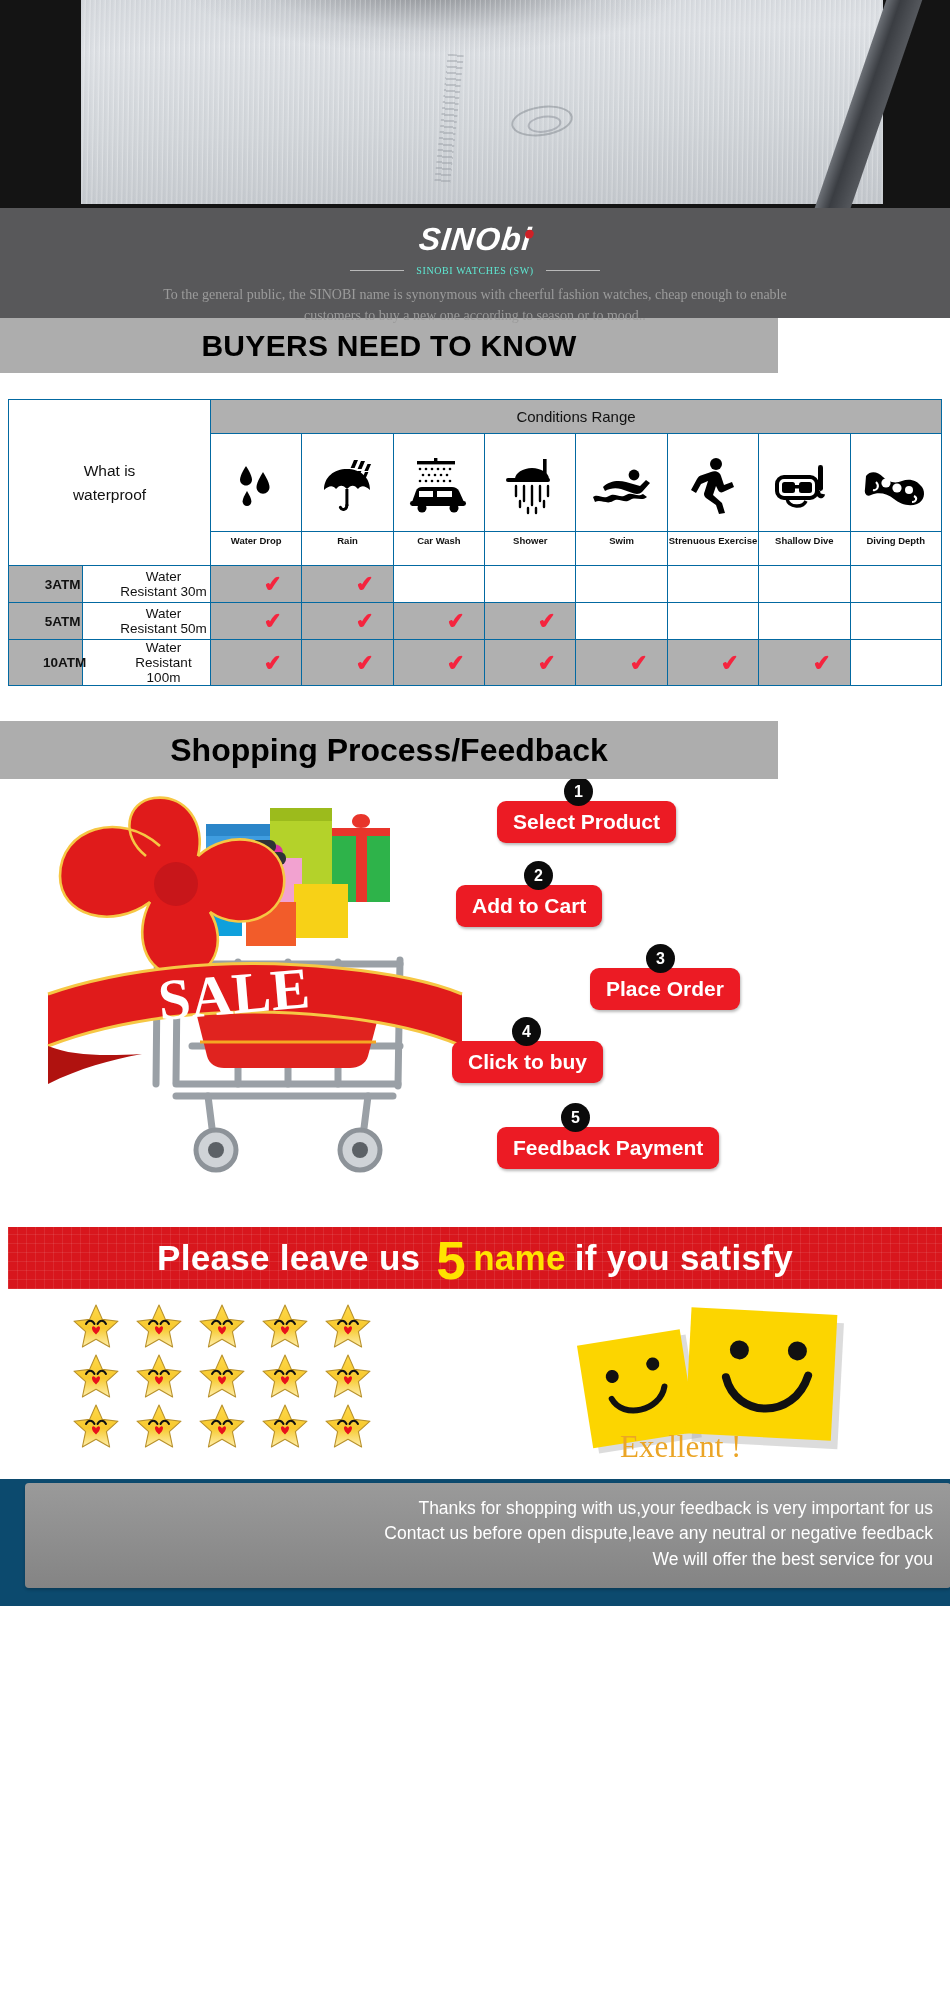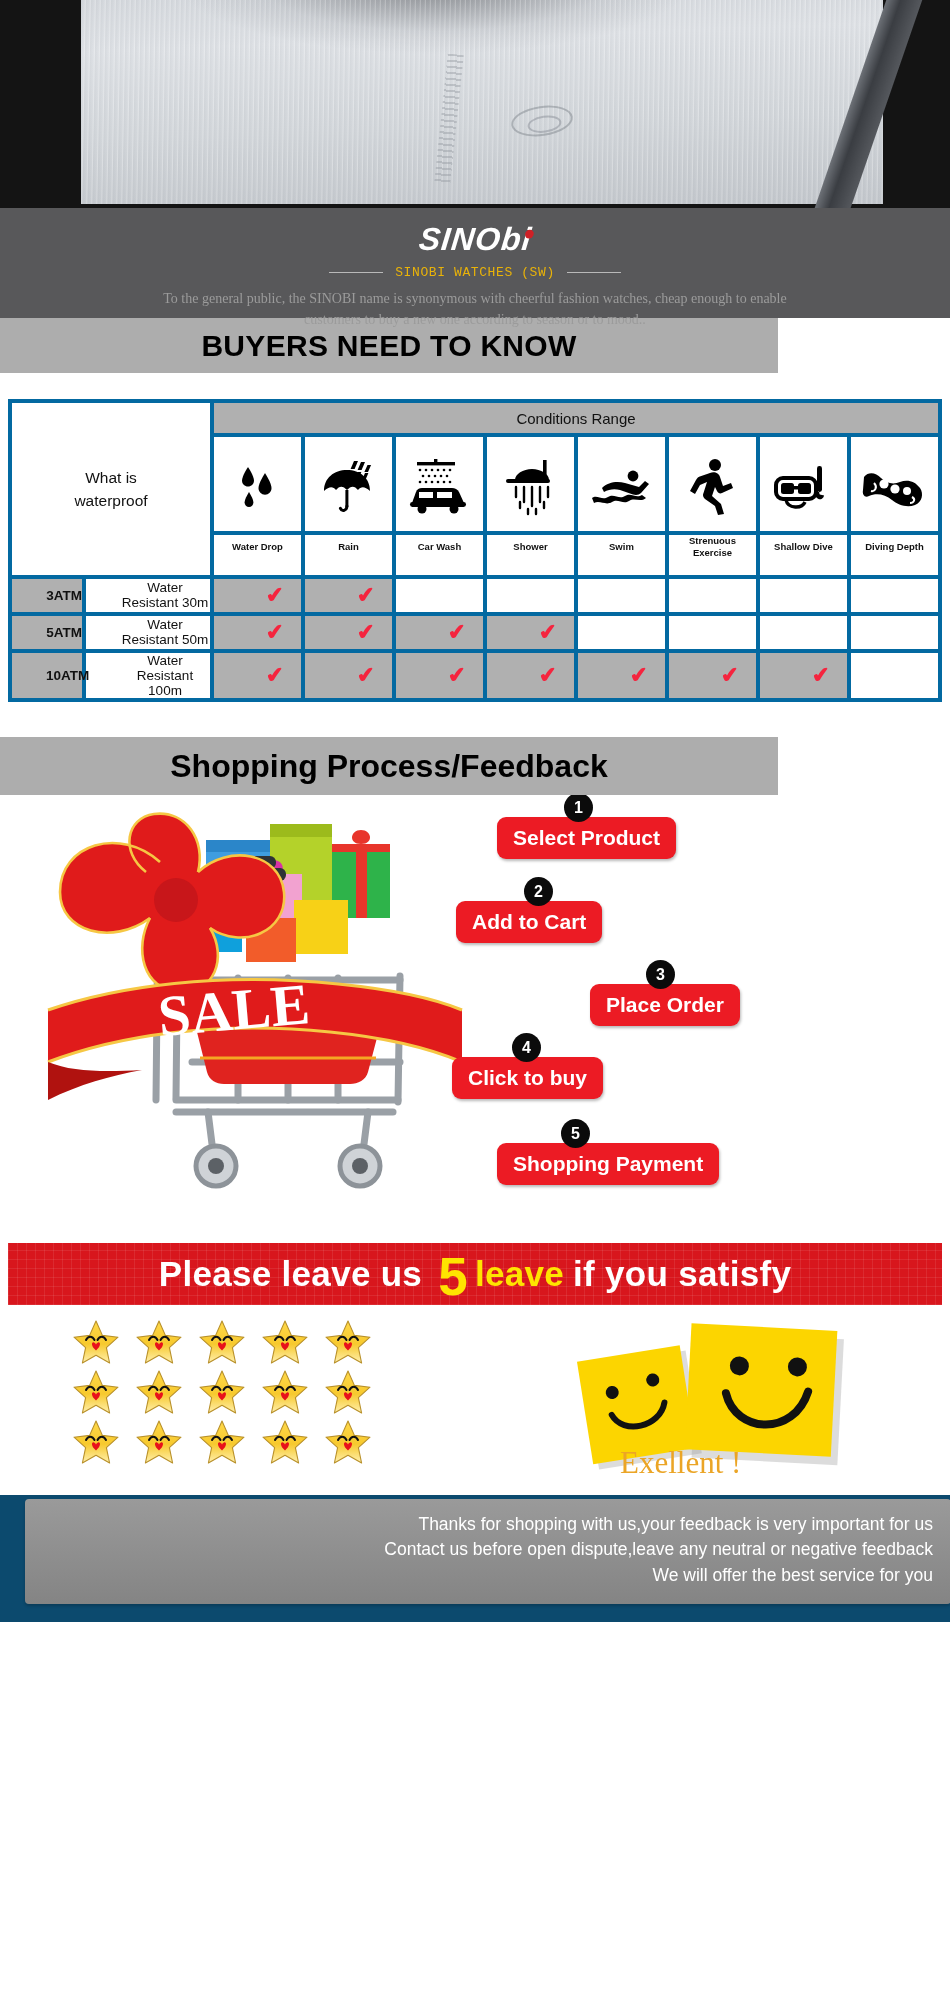--- a/index.html
+++ b/index.html
@@ -89,23 +89,23 @@
   .brand-logo .dot {
     color: #cf2026;
     position: absolute;
     right: -3px;
     top: -2px;
     font-size: 30px;
     line-height: 1;
   }
   .brand-sub {
     margin-top: 7px;
-    font-family: Liberation Mono, monospace;
-    font-size: 13px;
-    color: #eab308;
+    font-family: Liberation Serif, serif;
+    font-size: 10px;
+    color: #5eead4;
     letter-spacing: .6px;
     display: flex;
     align-items: center;
     justify-content: center;
     gap: 12px;
   }
   .brand-sub .rule {
     display: block; width: 54px; height: 1px; background: #b9b9b9;
   }
   .brand-desc {
@@ -131,21 +131,21 @@
 
   
   .table-wrap { padding: 26px 8px 22px 8px; background:#fff; }
   table.wp {
     width: 934px;
     border-collapse: collapse;
     table-layout: fixed;
     font-family: "Liberation Sans", sans-serif;
   }
   table.wp td, table.wp th {
-    border: 4px solid #0369a1;
+    border: 1px solid #0369a1;
     text-align: center;
     vertical-align: middle;
     background: #fff;
   }
   .c-atm { width: 74px; }
   .c-desc { width: 128px; }
   .cell-cond {
     background: #b0b0b0 !important;
     font-size: 15px;
     color: #111;
@@ -594,28 +594,28 @@
       <button class="step-btn" style="position:absolute; left:0; top:22px;">Place Order</button>
     </div>
 
     <div class="step" style="left:452px; top:240px;">
       <div class="step-badge" style="left:60px; top:-2px;">4</div>
       <button class="step-btn" style="position:absolute; left:0; top:22px;">Click to buy</button>
     </div>
 
     <div class="step" style="left:497px; top:326px;">
       <div class="step-badge" style="left:64px; top:-2px;">5</div>
-      <button class="step-btn" style="position:absolute; left:0; top:22px;">Shopping Payment</button>
+      <button class="step-btn" style="position:absolute; left:0; top:22px;">Feedback Payment</button>
     </div>
   </div>
 
   <div class="star-banner">
     <span class="sp">Please leave us</span>
     <span class="big5">5</span>
-    <span class="word">leave</span>
+    <span class="word">name</span>
     <span>if you satisfy</span>
   </div>
 
   <div class="feedback">
     <div class="stars-grid" id="stars-grid">
         <div><svg width="48" height="46" viewBox="0 0 48 46">
             <defs>
               <linearGradient id="sg0" x1="0" y1="0" x2="0" y2="1">
                 <stop offset="0%" stop-color="#ffd94a"></stop>
                 <stop offset="55%" stop-color="#f7c92e"></stop>

